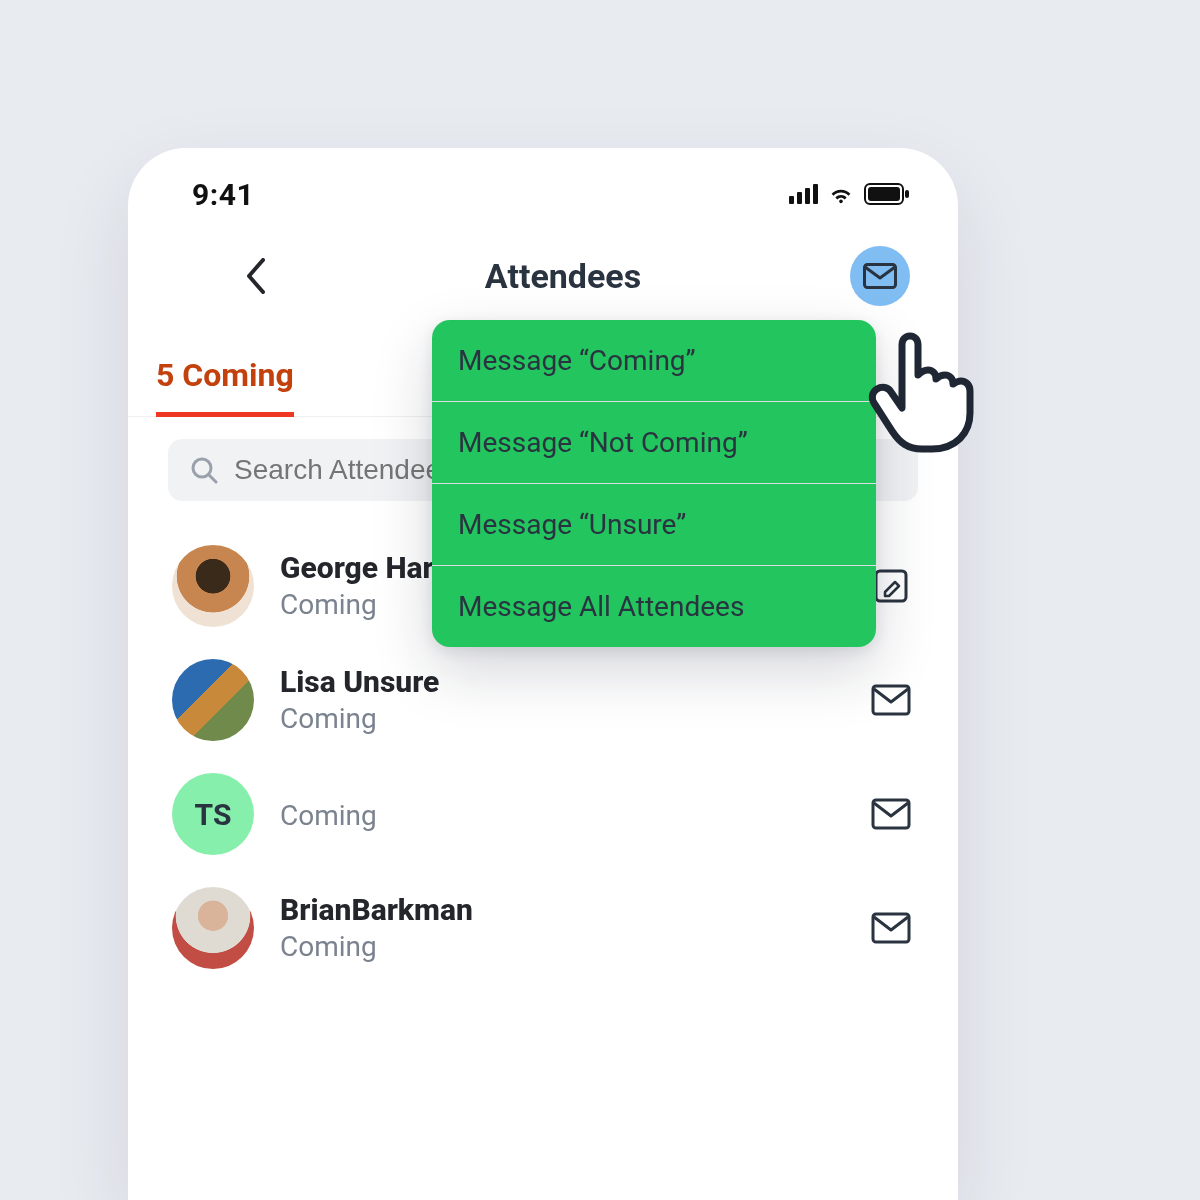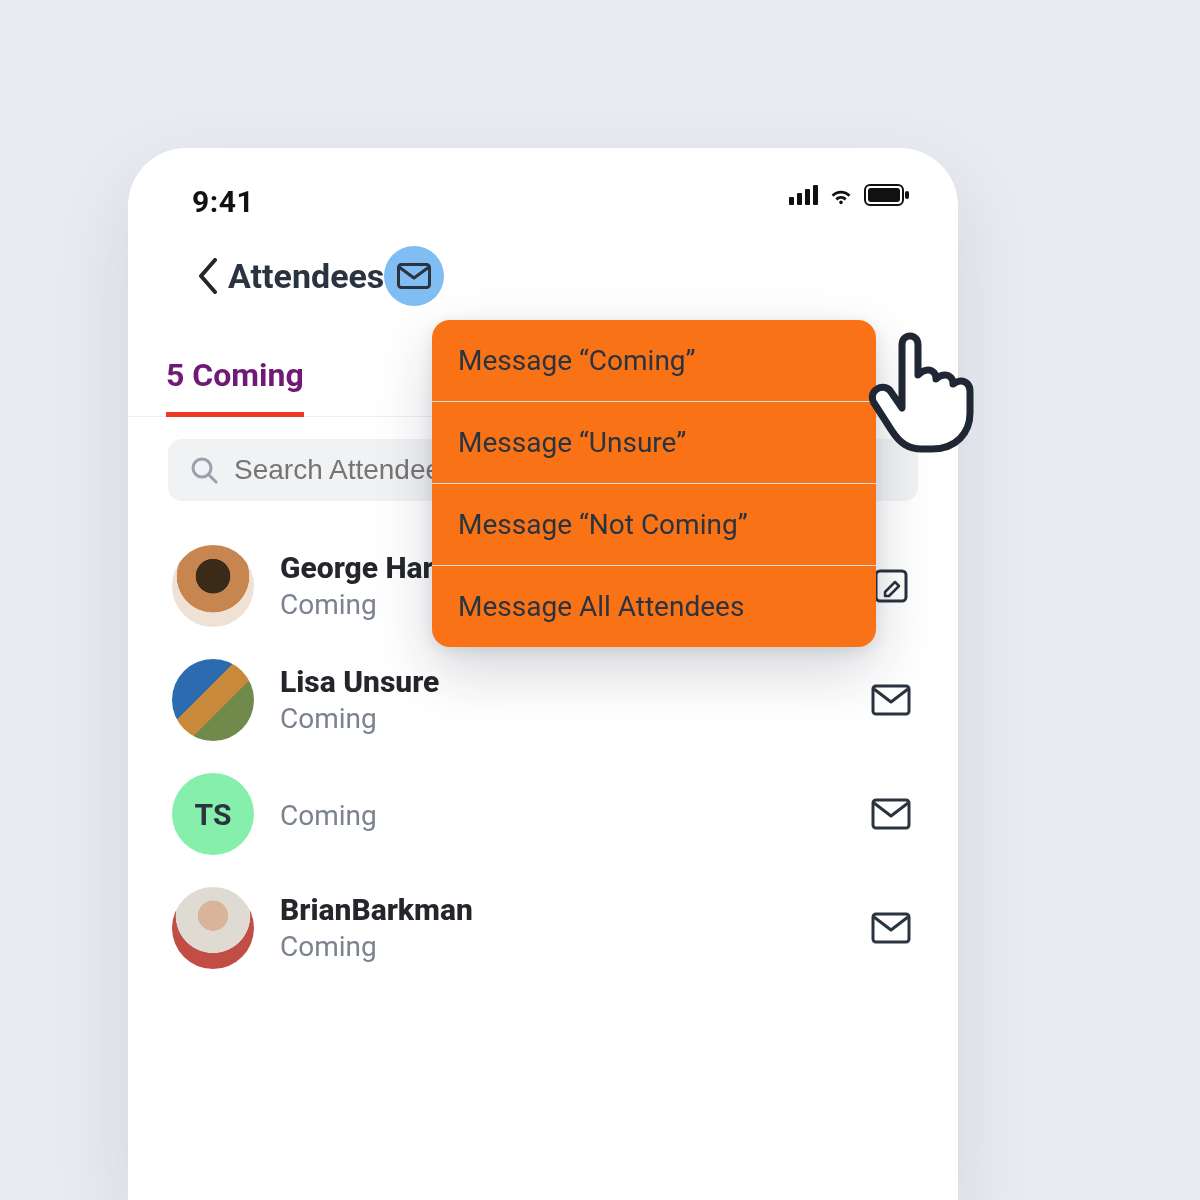--- a/index.html
+++ b/index.html
@@ -18,55 +18,56 @@
     height: 1052px;
     background: #fff;
     border-radius: 58px 58px 0 0;
     box-shadow: 0 30px 80px rgba(30,40,60,.10);
     overflow: hidden;
   }
   
   .status {
     height: 56px;
     display: flex;
-    align-items: flex-start;
+    align-items: center;
     justify-content: space-between;
     padding: 36px 48px 0 64px;
     gap: 12px;
   }
   .status .time { font-size: 30px; font-weight: 700; color:#111; letter-spacing:.5px;}
   .status .right { display:flex; align-items:center; gap:10px; }
   .sig { display:flex; align-items:flex-end; gap:3px; }
   .sig span { width:5px; background:#111; border-radius:1px; display:block;}
   .sig span:nth-child(1){height:8px}
   .sig span:nth-child(2){height:12px}
   .sig span:nth-child(3){height:16px}
   .sig span:nth-child(4){height:20px}
   .wifi svg, .batt svg { display:block; }
   
   .nav {
-    display:flex; align-items:center; 
+    display:flex; align-items:center; justify-content:space-between;
     padding: 42px 48px 0 60px;
     position:relative;
+    margin-left:48px;
   }
   .back { width:40px; height:40px; display:flex; align-items:center; justify-content:center; }
   .title { font-size:34px; font-weight:700; color:#2a3340; }
   .msgbtn {
     width:60px; height:60px; border-radius:50%;
     background:#7fbdf3; display:flex; align-items:center; justify-content:center;
     position:relative;
   }
   
   .tabs { padding: 50px 0 0 0; }
   .tab {
     display:inline-block;
-    font-size:32px; font-weight:700; color:#701a75;
+    font-size:32px; font-weight:700; color:#c2410c;
     padding: 0 0 18px 0;
     border-bottom: 5px solid #ee3824;
-    margin-left:38px;
+    margin-left:28px;
   }
   .tabline { border-bottom:1px solid #efefef; margin-top:-1px;}
   
   .search {
     margin: 22px 40px 0 40px;
     height:62px;
     background:#f1f2f4;
     border-radius:14px;
     display:flex; align-items:center;
     padding:0 22px;
@@ -95,21 +96,21 @@
   .info { flex:1; min-width:0;}
   .name { font-size:30px; font-weight:800; color:#24262b; line-height:1.15;}
   .stat { font-size:28px; color:#7b838f; margin-top:2px;}
   .rowicon { width:46px; height:40px; display:flex; align-items:center; justify-content:center;}
   
   .menu {
     position:absolute;
     left: 432px;
     top: 320px;
     width: 444px;
-    background:#f97316;
+    background:#22c55e;
     border-radius:18px;
     box-shadow: 0 24px 60px rgba(20,30,50,.18), 0 4px 14px rgba(20,30,50,.10);
     overflow:hidden;
     z-index:5;
   }
   .menu .mi {
     padding: 24px 26px;
     font-size:28px; color:#2a3340;
     border-bottom:1px solid #dcdde0;
   }
@@ -235,22 +236,22 @@
             <path d="M3 5l17 13L37 5" fill="none" stroke="#2a3340" stroke-width="3" stroke-linejoin="round"></path>
           </svg>
       </div>
     </div>
 
   </div>
 </div>
 
 <div class="menu">
   <div class="mi">Message “Coming”</div>
+  <div class="mi">Message “Not Coming”</div>
   <div class="mi">Message “Unsure”</div>
-  <div class="mi">Message “Not Coming”</div>
   <div class="mi">Message All Attendees</div>
 </div>
 
 <div class="cursor">
   <svg width="120" height="130" viewBox="0 0 120 130">
     <path d="M42 10c5 0 8 4 8 9v30c3-3 6-5 10-5 5 0 8 4 8 9 3-3 6-4 9-4 5 0 8 4 8 9 3-2 5-3 8-3 5 0 9 4 9 10v22c0 20-14 36-38 36H54c-14 0-22-6-30-18L6 77c-3-5-2-11 3-14 5-3 11-2 14 3l11 16V19c0-5 3-9 8-9z" fill="#ffffff" stroke="#1e2733" stroke-width="7" stroke-linejoin="round"></path>
   </svg>
 </div>
 
 </body></html>

